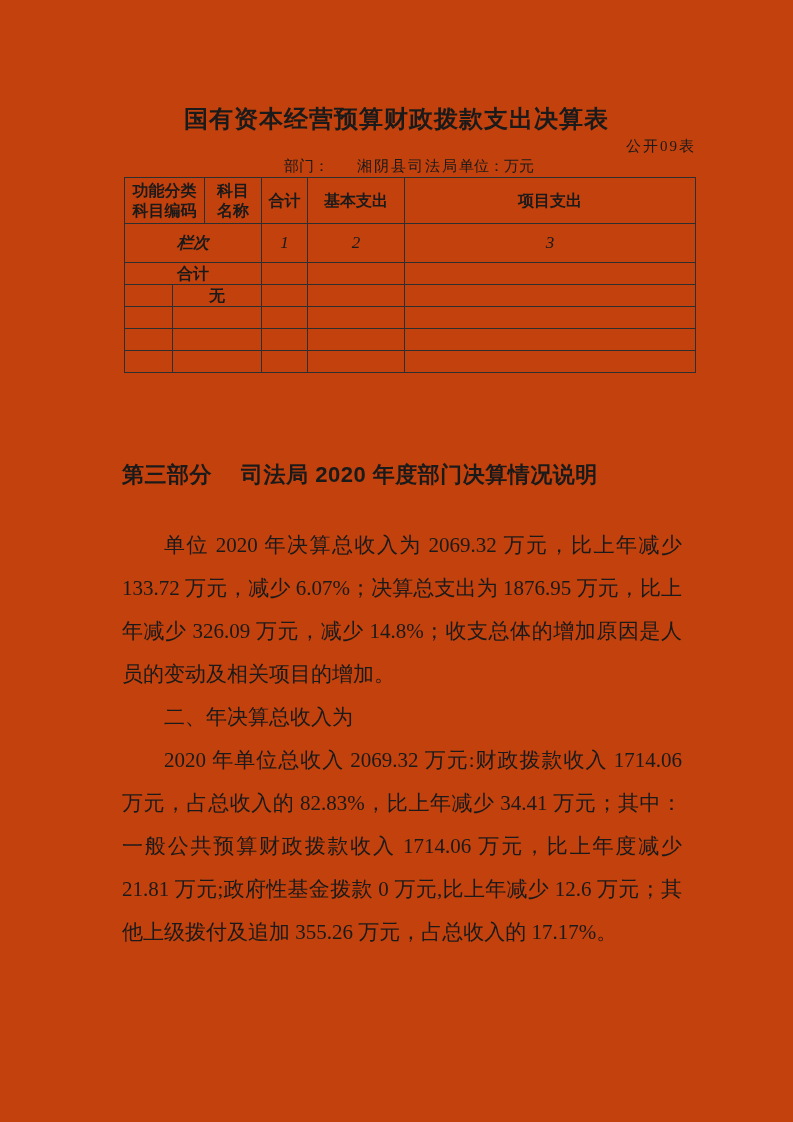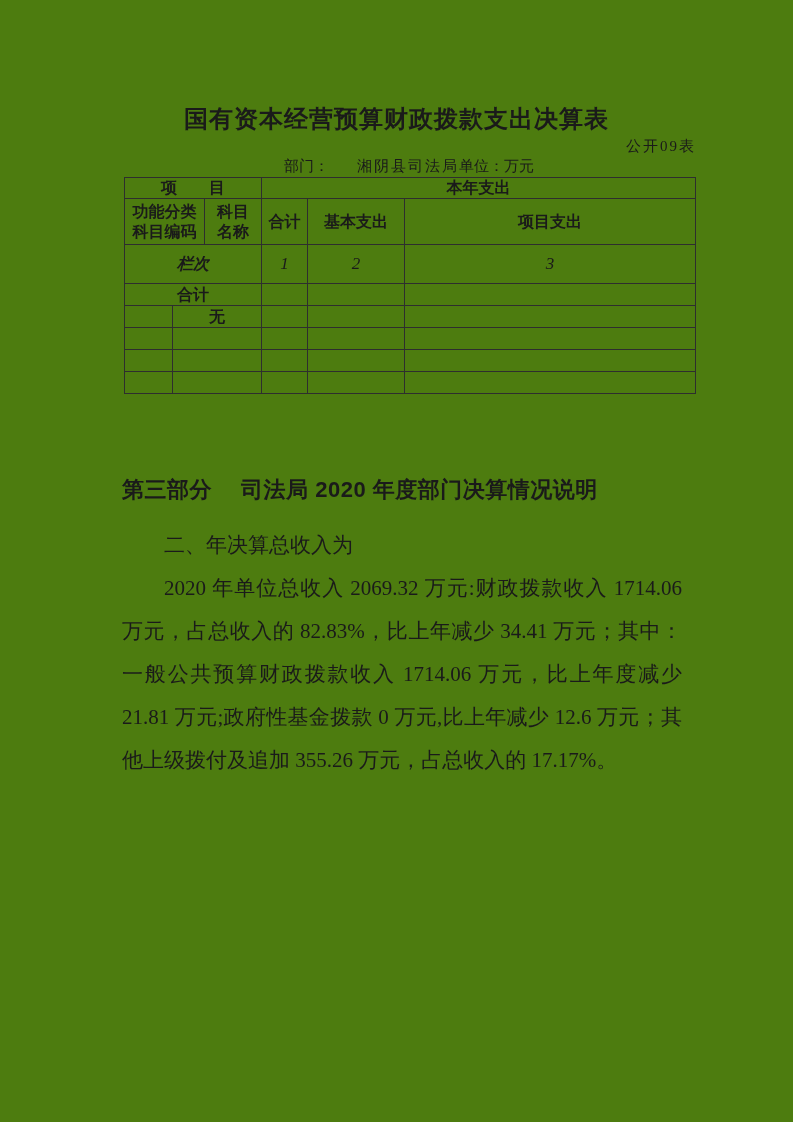--- a/index.html
+++ b/index.html
@@ -1,21 +1,21 @@
 <!DOCTYPE html>
 <html><head>
 <meta charset="utf-8">
 <style>
   * { margin: 0; padding: 0; box-sizing: border-box; }
   html, body { background: #e9e9e9; }
   .page {
     position: relative;
     width: 793px;
     height: 1122px;
-    background: #4d7c0f;
+    background: #c2410c;
     margin: 0 auto;
     overflow: hidden;
     color: #1a1a1a;
     font-family: "Liberation Serif", serif;
   }
   .doc-title {
     position: absolute;
     top: 103px;
     left: 0;
     width: 100%;
@@ -72,21 +72,21 @@
     font-size: 17px;
   }
   tr.r1 { height: 21px; }
   tr.r2 { height: 46px; margin-top: 7px; }
   tr.r3 { height: 39px; font-style: italic; }
   tr.r4 { height: 22px; }
   tr.rb { height: 22px; }
 
   .section-title {
     position: absolute;
-    top: 475px;
+    top: 460px;
     left: 122px;
     font-family: "Liberation Sans", sans-serif;
     font-weight: bold;
     font-size: 22px;
     letter-spacing: 0.5px;
   }
   .body-text {
     position: absolute;
     top: 524px;
     left: 122px;
@@ -122,24 +122,20 @@
   <table class="budget">
     <colgroup>
       <col style="width:48px">
         <col style="width:32px">
         <col style="width:57px">
       <col style="width:46px">
         <col style="width:97px">
         <col style="width:291px">
     </colgroup>
     <tbody>
-        <tr class="r1">
-      <td colspan="3" class="hd">项　　目</td>
-      <td colspan="3" class="hd">本年支出</td>
-    </tr>
     <tr class="r2">
       <td colspan="2" class="hd pre">功能分类
 科目编码</td>
       <td class="hd pre">科目
 名称</td>
       <td class="hd">合计</td>
       <td class="hd">基本支出</td>
       <td class="hd">项目支出</td>
     </tr>
     <tr class="r3">
@@ -181,17 +177,18 @@
       <td></td>
       <td></td>
       <td></td>
     </tr>
   </tbody>
     </table>
 
   <div class="section-title">第三部分　 司法局 2020 年度部门决算情况说明</div>
 
   <div class="body-text">
+    <div class="item paragraph">单位 2020 年决算总收入为 2069.32 万元，比上年减少 133.72 万元，减少 6.07%；决算总支出为 1876.95 万元，比上年减少 326.09 万元，减少 14.8%；收支总体的增加原因是人员的变动及相关项目的增加。</div>
     <div class="item subheading">二、年决算总收入为</div>
     <div class="item paragraph">2020 年单位总收入 2069.32 万元:财政拨款收入 1714.06 万元，占总收入的 82.83%，比上年减少 34.41 万元；其中：一般公共预算财政拨款收入 1714.06 万元，比上年度减少 21.81 万元;政府性基金拨款 0 万元,比上年减少 12.6 万元；其他上级拨付及追加 355.26 万元，占总收入的 17.17%。</div>
   </div>
 
 </div>
 
 </body></html>

